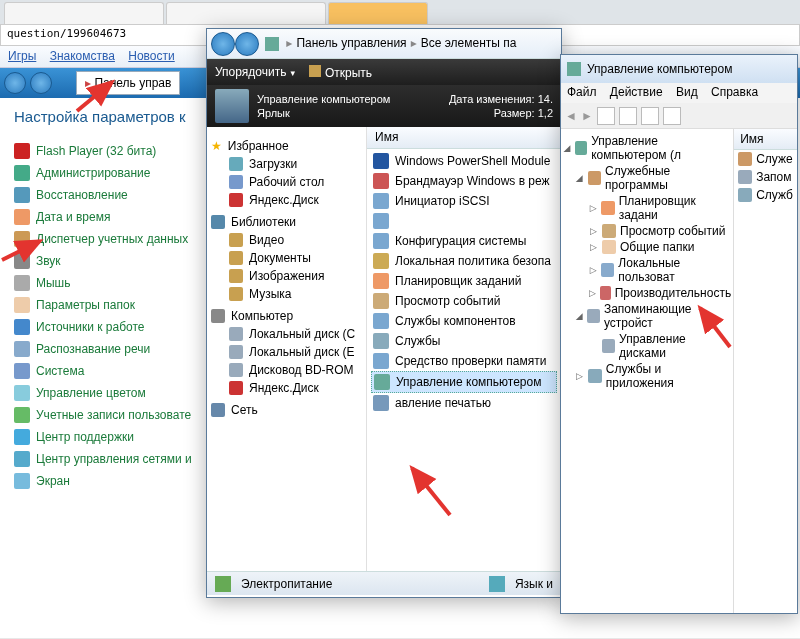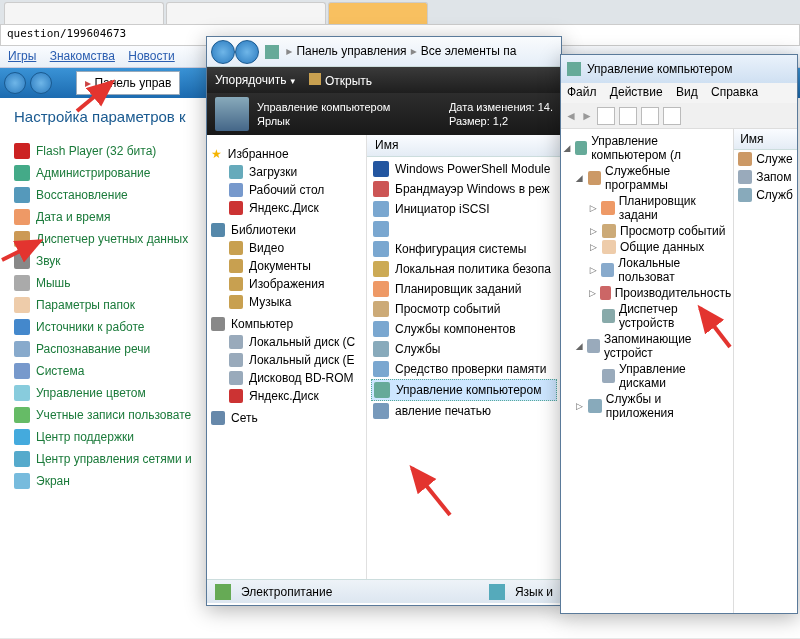--- a/index.html
+++ b/index.html
@@ -13,21 +13,21 @@
 .navbtn { width: 22px; height: 22px; border-radius: 50%; background: radial-gradient(#6fb6e8,#2a7abf); border: 1px solid #1a5a90; }
 .crumb { color: #000; font-size: 12px; margin-left: 6px; }
 .cp-body { background: #fff; padding: 10px 14px; height: 540px; }
 .cp-title { color: #1a5a90; font-size: 15px; margin-bottom: 18px; }
 .cp-list { display: flex; flex-direction: column; gap: 6px; }
 .cp-item { display: flex; align-items: center; gap: 6px; }
 .cp-item .ic { width: 16px; height: 16px; background: #6a9; border-radius: 2px; display: inline-block; }
 .cp-item a { color: #1a7a3a; font-size: 12px; }
 
 .win { position: absolute; border: 1px solid #5a7a9a; box-shadow: 0 4px 20px rgba(0,0,0,.3); background: #fff; }
-.win1 { left: 206px; top: 36px; width: 356px; height: 570px; }
+.win1 { left: 206px; top: 28px; width: 356px; height: 570px; }
 .addr { height: 30px; background: linear-gradient(#f9fbfd,#e5eef8); display: flex; align-items: center; padding: 0 4px; border-bottom: 1px solid #cdd; }
 .addr .navbtn { width: 24px; height: 24px; }
 .addr .path { font-size: 12px; margin-left: 6px; }
 .addr .sep { color: #888; margin: 0 4px; }
 .toolbar { height: 26px; background: linear-gradient(#3a3a3a,#1e1e1e); display: flex; align-items: center; padding: 8px 8px; gap: 14px; color: #fff; font-size: 12px; }
 .toolbar .drop::after { content: '▾'; margin-left: 4px; font-size: 9px; }
 .preview { height: 42px; background: linear-gradient(#2d2d2d,#181818); display: flex; align-items: center; padding: 4px 8px; color: #fff; gap: 8px; }
 .preview .thumb { width: 34px; height: 34px; background: linear-gradient(#8ab,#468); border-radius: 2px; }
 .preview .meta { font-size: 11px; line-height: 1.3; }
 .preview .meta .t { font-weight: 400; }
@@ -172,21 +172,21 @@
   <div class="toolbar">
     <span class="drop">Упорядочить</span>
     <span><span style="display:inline-block;width:12px;height:12px;background:#c8a050;margin-right:4px"></span><span>Открыть</span></span>
   </div>
   <div class="preview">
     <div class="thumb"></div>
     <div class="meta">
       <div class="t">Управление компьютером</div>
       <div>Ярлык</div>
     </div>
-    <div class="meta" style="margin-left:auto;text-align:left">
+    <div class="meta" style="margin-left:auto;text-align:right">
       <div><span>Дата изменения:</span> <span>14.</span></div>
       <div><span>Размер:</span> <span>1,2</span></div>
     </div>
   </div>
   <div class="split">
     <div class="nav-pane">
       <div class="nav-h">
           <span class="star">★</span>
           <span>Избранное</span>
         </div>
@@ -350,36 +350,31 @@
           <span>Планировщик задани</span>
         </div>
       <div class="node lv2">
           <span class="tw">▷</span>
           <span class="ic" style="background:#ca7"></span>
           <span>Просмотр событий</span>
         </div>
       <div class="node lv2">
           <span class="tw">▷</span>
           <span class="ic" style="background:#eca"></span>
-          <span>Общие данных</span>
+          <span>Общие папки</span>
         </div>
       <div class="node lv2">
           <span class="tw">▷</span>
           <span class="ic" style="background:#8ac"></span>
           <span>Локальные пользоват</span>
         </div>
       <div class="node lv2">
           <span class="tw">▷</span>
           <span class="ic" style="background:#c66"></span>
           <span>Производительность</span>
-        </div>
-      <div class="node lv2">
-          <span class="tw"></span>
-          <span class="ic" style="background:#8aa"></span>
-          <span>Диспетчер устройств</span>
         </div>
       <div class="node lv1">
           <span class="tw">◢</span>
           <span class="ic" style="background:#9ab"></span>
           <span>Запоминающие устройст</span>
         </div>
       <div class="node lv2">
           <span class="tw"></span>
           <span class="ic" style="background:#9ab"></span>
           <span>Управление дисками</span>

